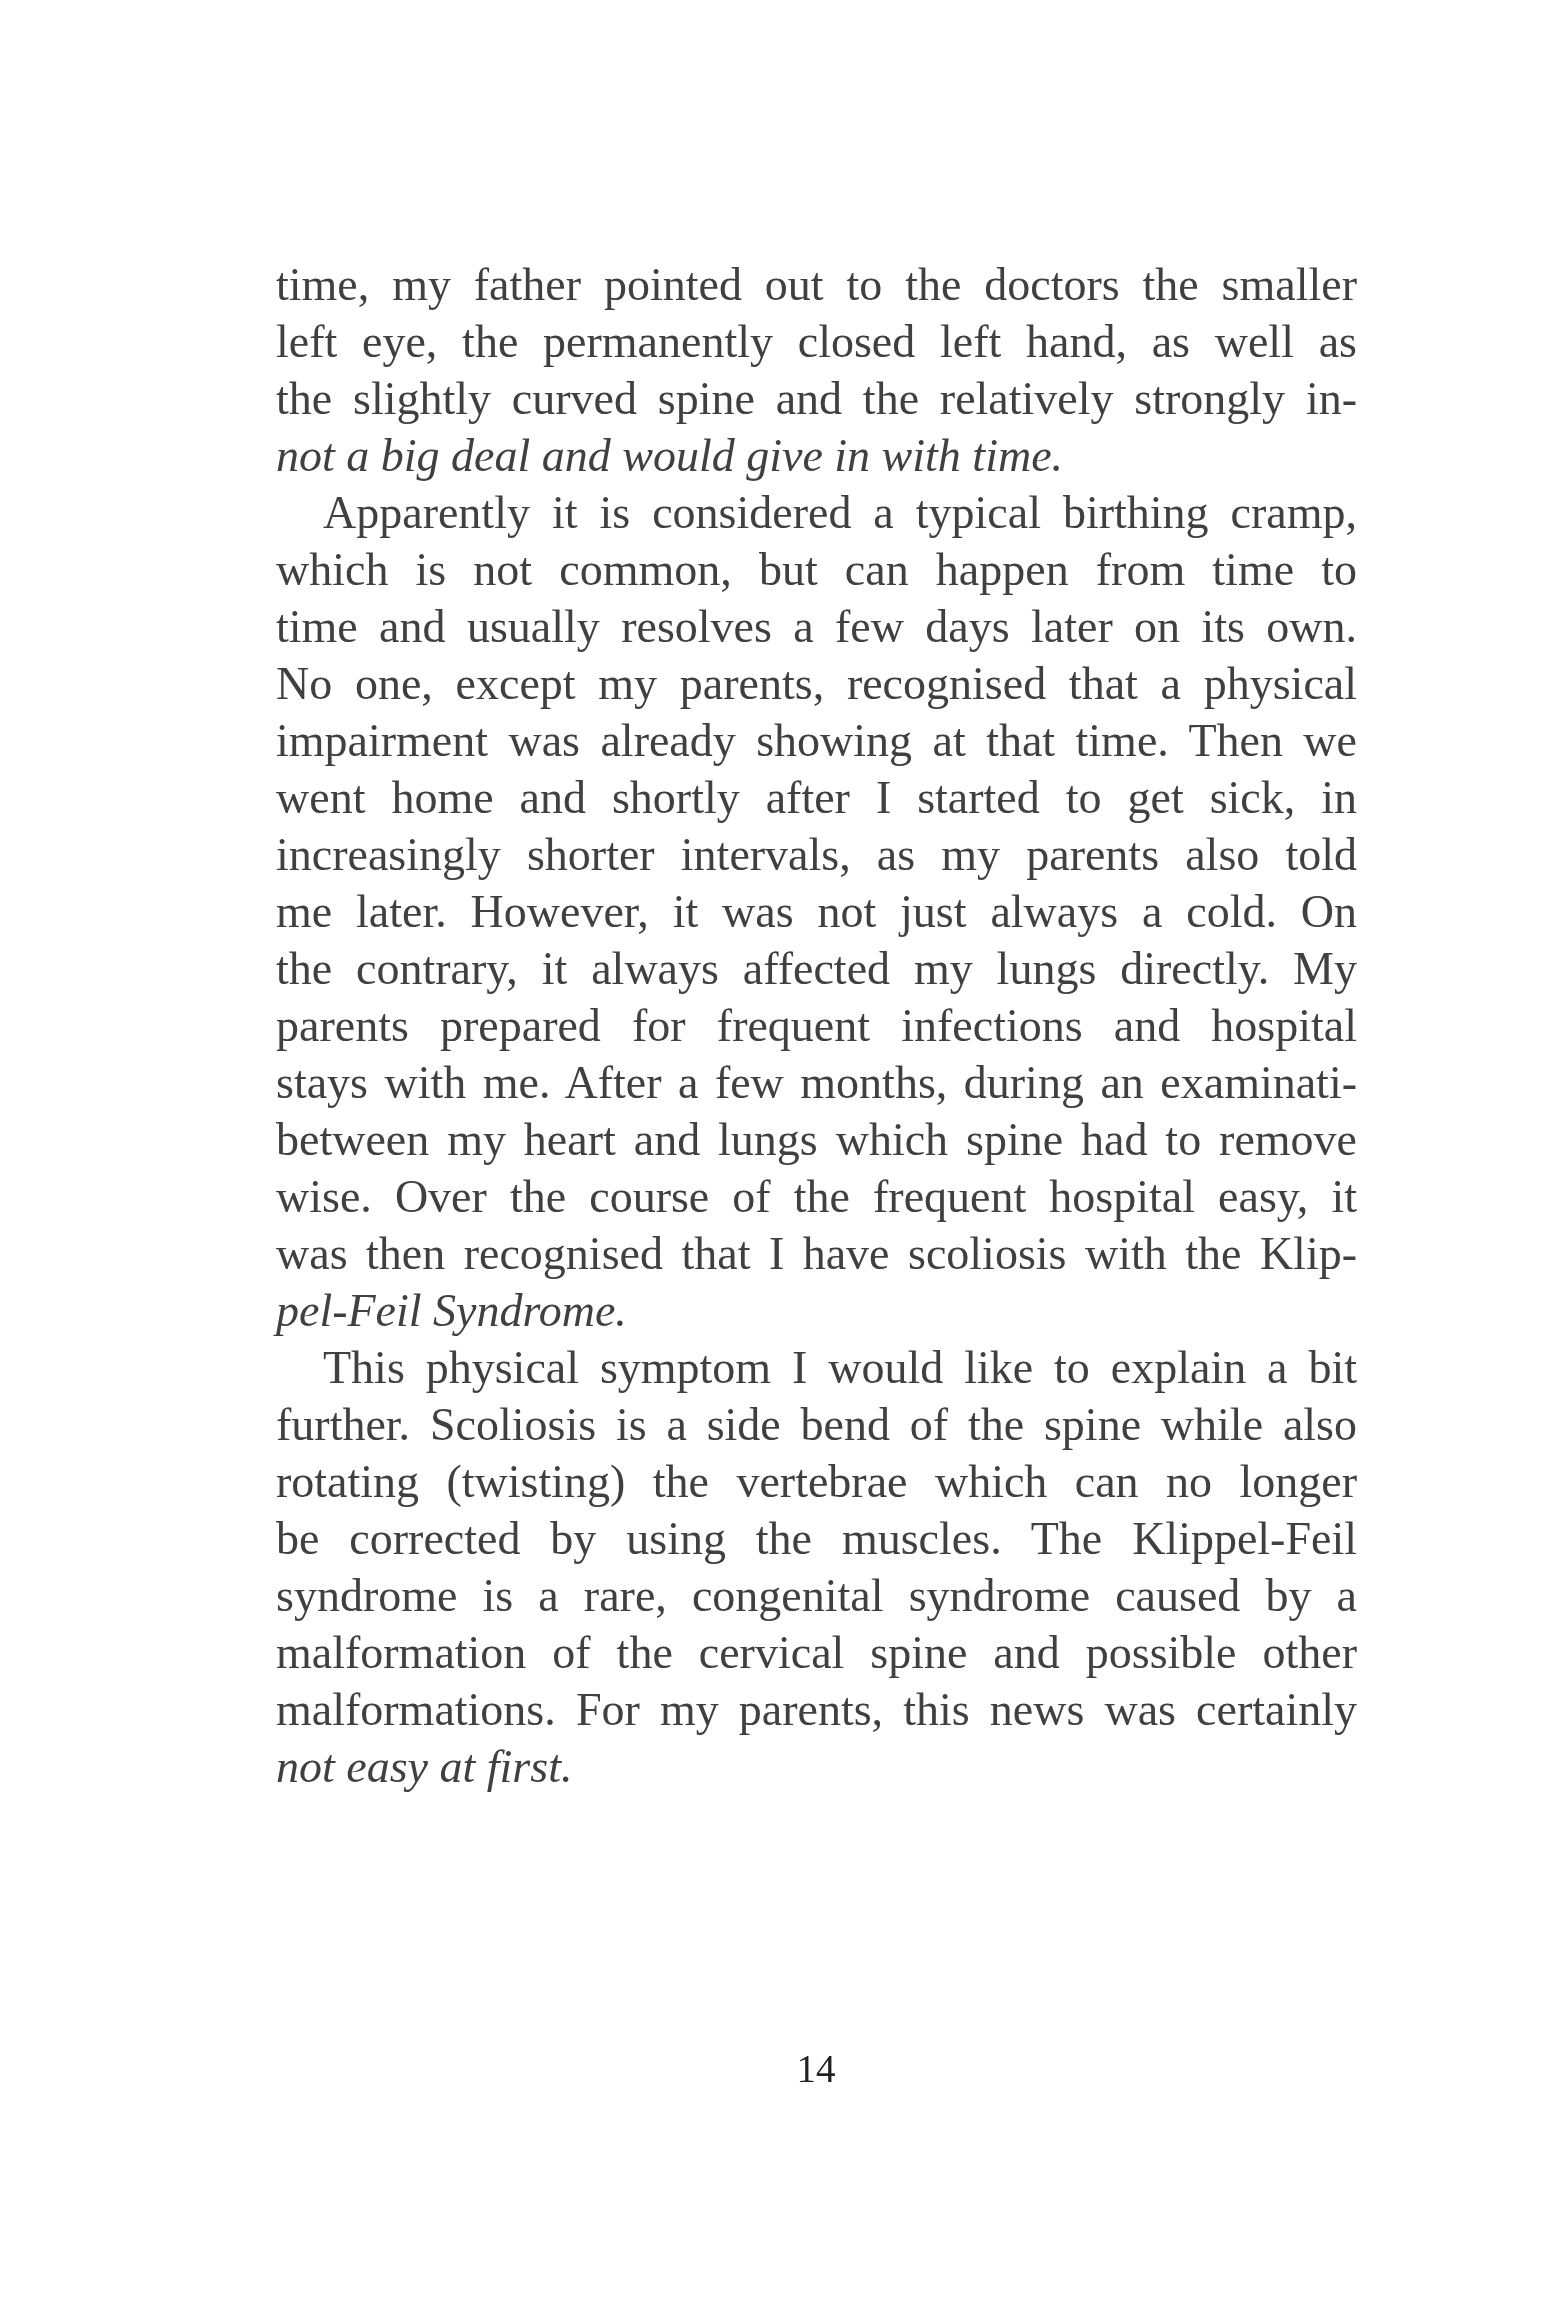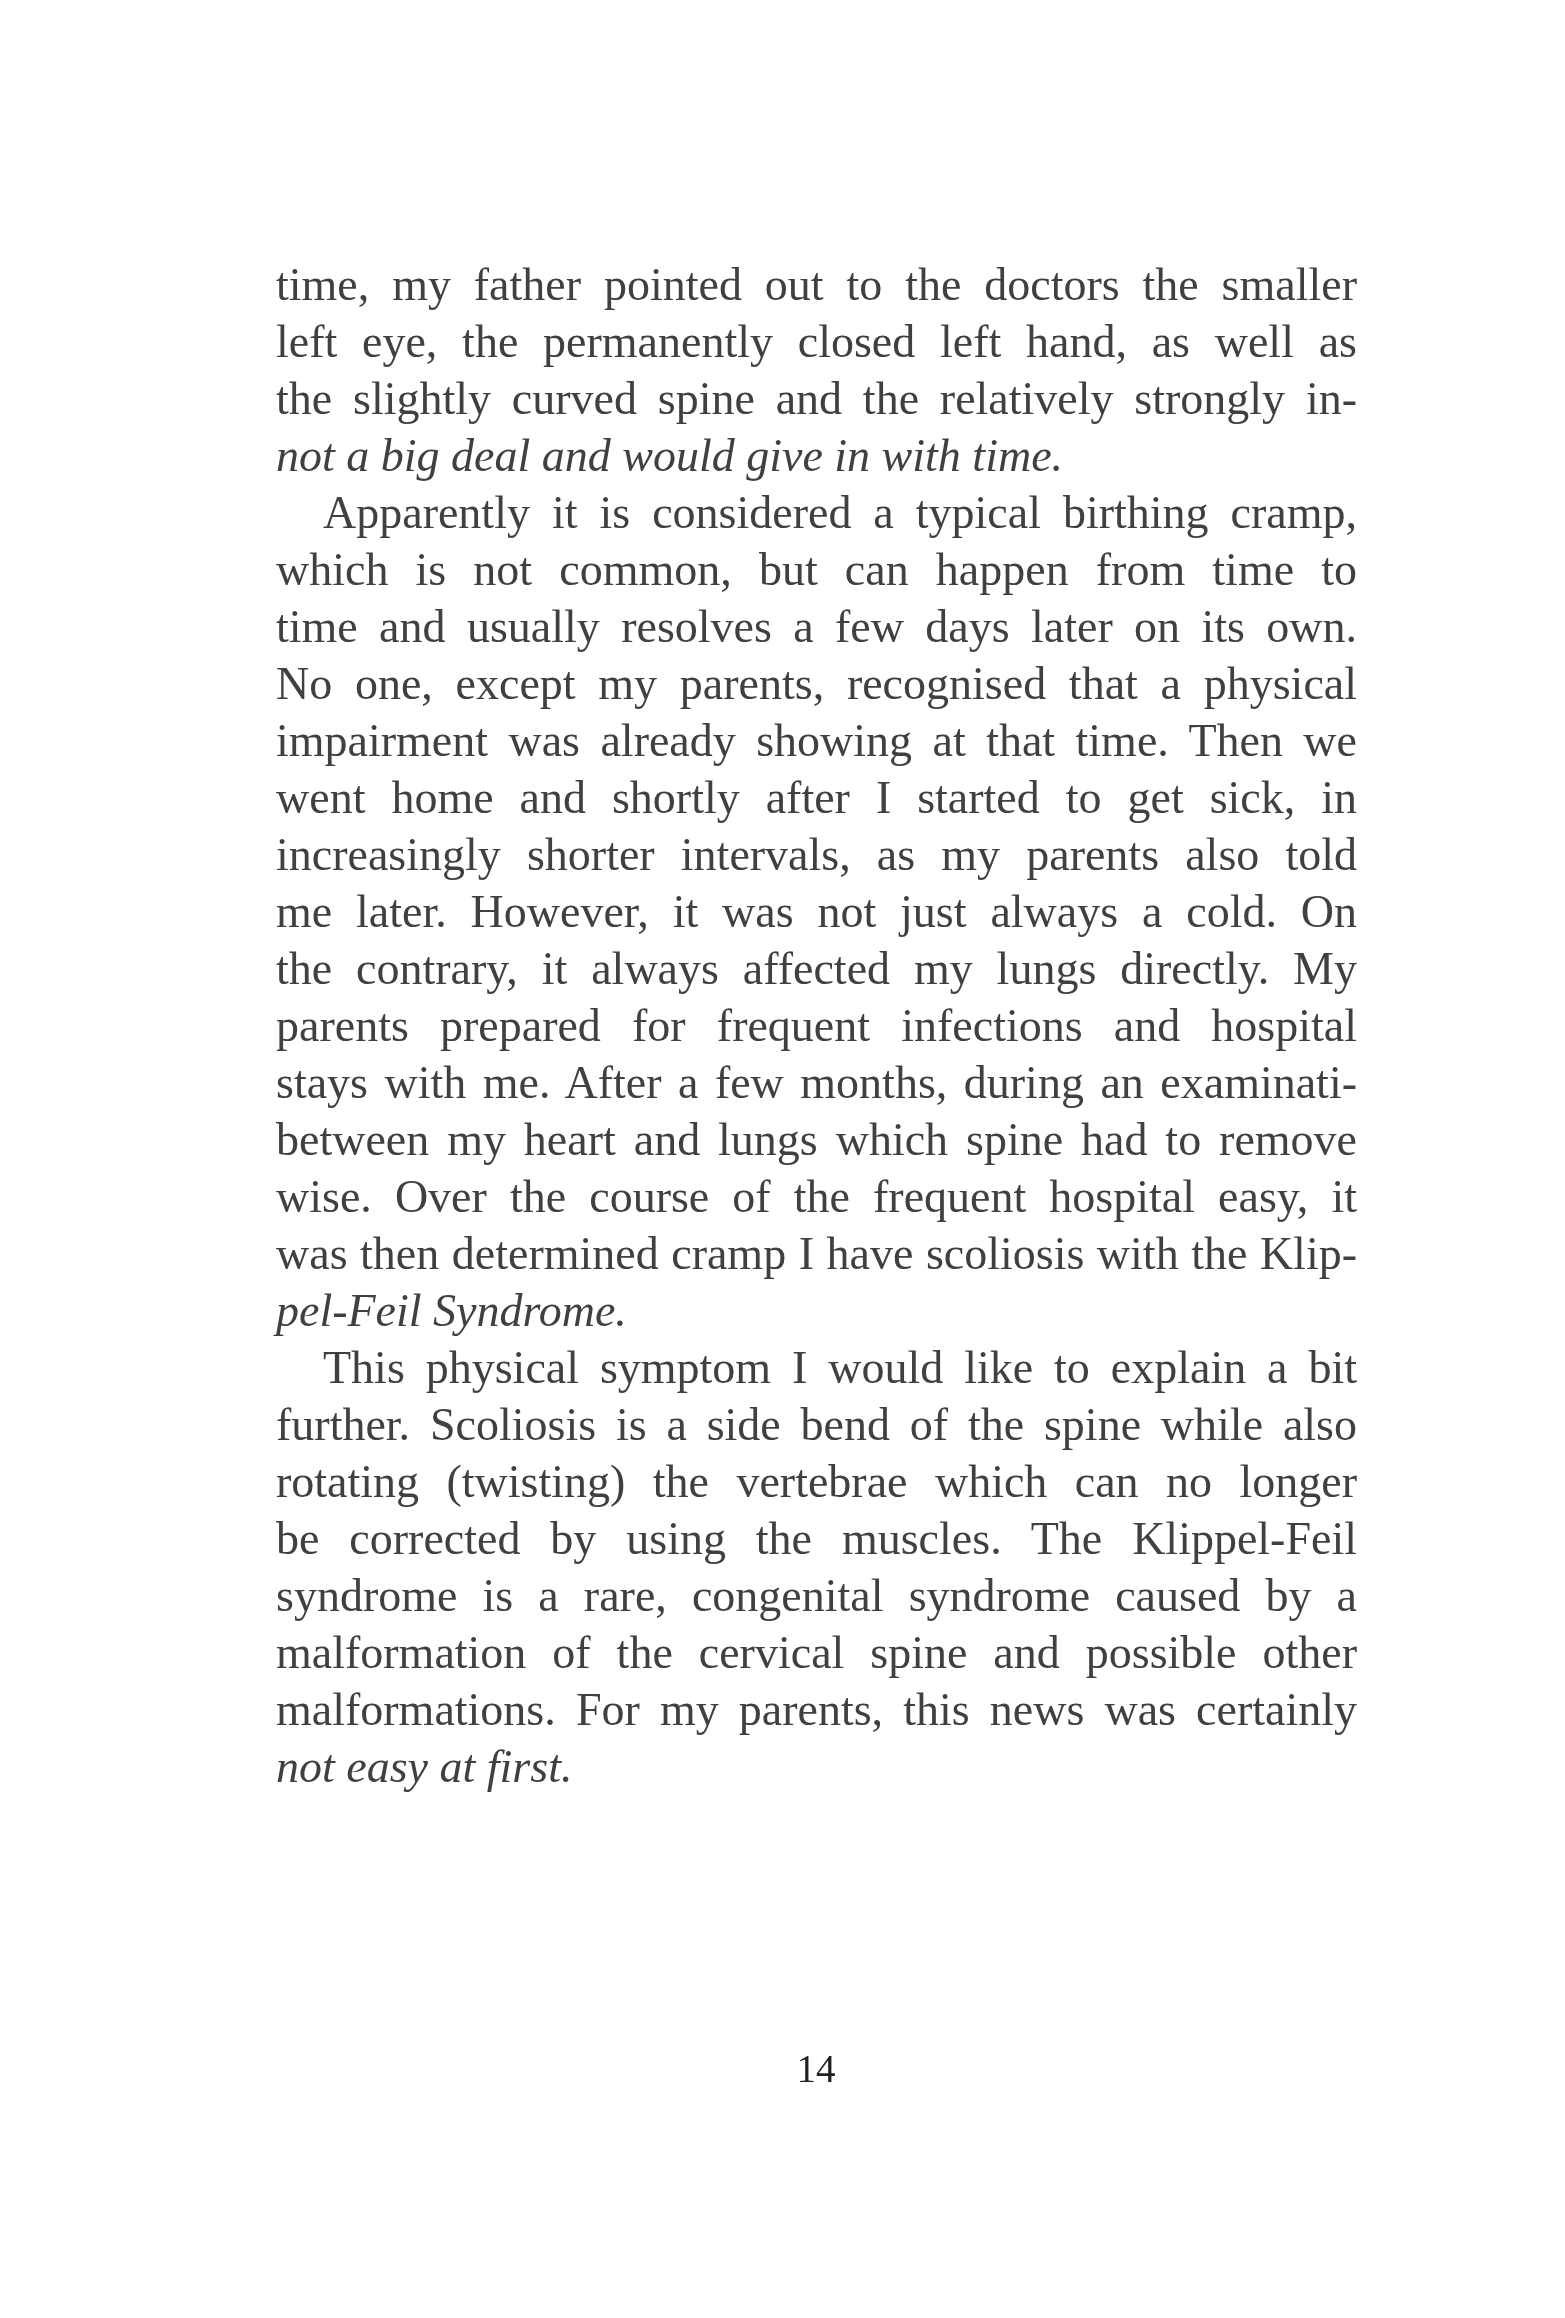--- a/index.html
+++ b/index.html
@@ -79,21 +79,21 @@
       <span class="line">No one, except my parents, recognised that a physical</span>
       <span class="line">impairment was already showing at that time. Then we</span>
       <span class="line">went home and shortly after I started to get sick, in</span>
       <span class="line">increasingly shorter intervals, as my parents also told</span>
       <span class="line">me later. However, it was not just always a cold. On</span>
       <span class="line">the contrary, it always affected my lungs directly. My</span>
       <span class="line">parents prepared for frequent infections and hospital</span>
       <span class="line">stays with me. After a few months, during an examinati-</span>
       <span class="line">between my heart and lungs which spine had to remove</span>
       <span class="line">wise. Over the course of the frequent hospital easy, it</span>
-      <span class="line">was then determined cramp I have scoliosis with the Klip-</span>
+      <span class="line">was then recognised that I have scoliosis with the Klip-</span>
       <span class="line last">pel-Feil Syndrome.</span>
     </p>
 
     <p style="margin:0">
       <span class="line indent">This physical symptom I would like to explain a bit</span>
       <span class="line">further. Scoliosis is a side bend of the spine while also</span>
       <span class="line">rotating (twisting) the vertebrae which can no longer</span>
       <span class="line">be corrected by using the muscles. The Klippel-Feil</span>
       <span class="line">syndrome is a rare, congenital syndrome caused by a</span>
       <span class="line">malformation of the cervical spine and possible other</span>

